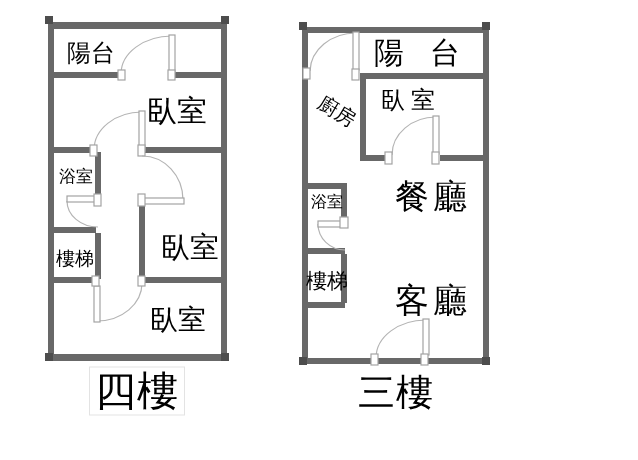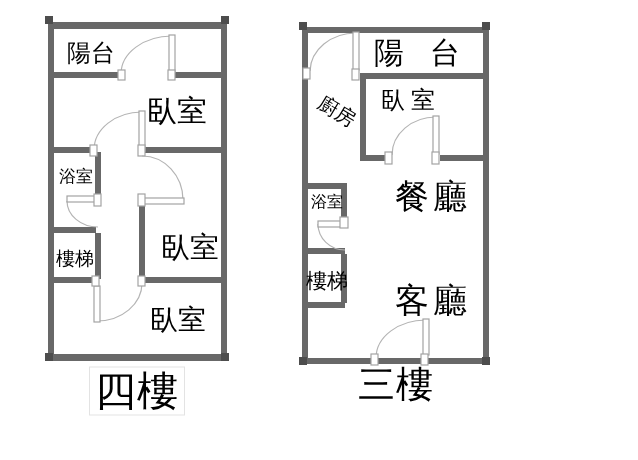--- a/index.html
+++ b/index.html
@@ -30,21 +30,21 @@
   .lA7{left:137px; top:391px; font-size:41px; letter-spacing:1px;
        border:1px solid var(--caption_box); padding:3px 5px;}
   
   .lB1{left:430px; top:53px;  font-size:30px; letter-spacing:26px;}
   .lB2{left:337px; top:111px; font-size:20px; transform:translate(-50%,-50%) rotate(31deg);}
   .lB3{left:411px; top:100px; font-size:24px; letter-spacing:6px;}
   .lB4{left:433px; top:196px; font-size:34px; letter-spacing:4px;}
   .lB5{left:327px; top:202px; font-size:16px;}
   .lB6{left:327px; top:280px; font-size:21px;}
   .lB7{left:433px; top:300px; font-size:34px; letter-spacing:4px;}
-  .lB8{left:396px; top:384px; font-size:37px; letter-spacing:1px;}
+  .lB8{left:396px; top:392px; font-size:37px; letter-spacing:1px;}
 </style>
 </head>
 <body>
 
 <div class="canvas">
 
   <svg width="638" height="460" viewBox="0 0 638 460">
 
     <g>
       <rect class="wall" x="48" y="22" width="179" height="7"></rect>

